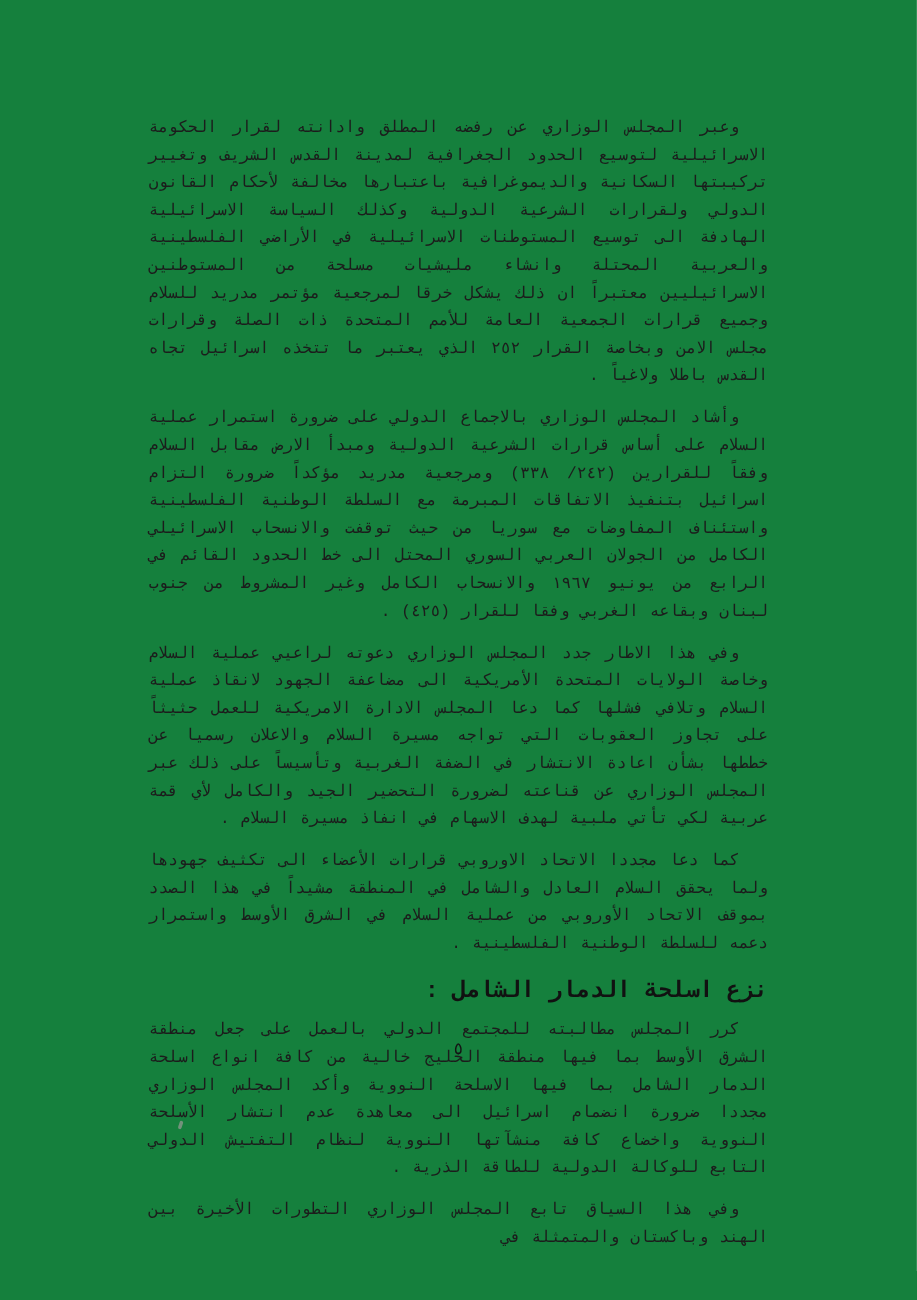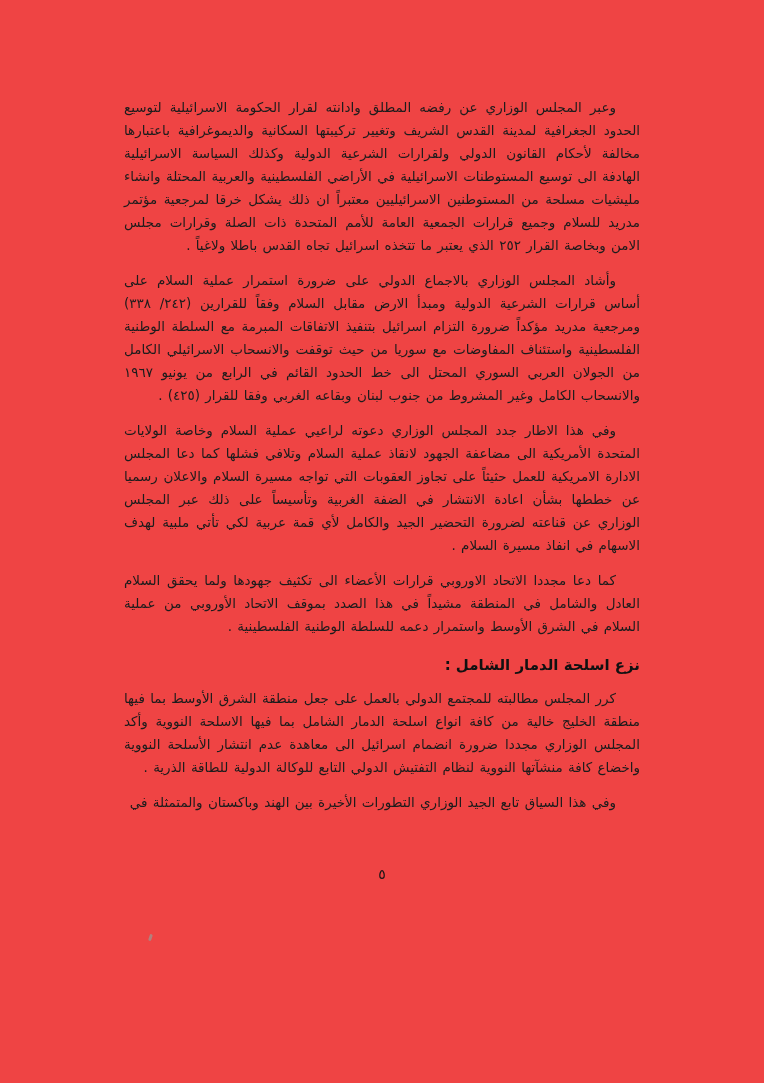--- a/index.html
+++ b/index.html
@@ -9,41 +9,42 @@
   body {
     width: 764px;
     height: 1083px;
     background: #e8e8e6;
     position: relative;
     font-family: "DejaVu Sans", sans-serif;
   }
   .page {
     position: absolute;
     inset: 0;
-    background: #ef4444;
+    background: #15803d;
     overflow: hidden;
+    font-family: Liberation Mono, monospace;
   }
   .text-block {
     position: absolute;
     top: 96px;
     right: 124px;
     width: 516px;
     direction: rtl;
     text-align: justify;
     color: #1c1c1c;
     font-size: 13.5px;
     line-height: 23px;
   }
   p.para {
     margin: 0 0 12px 0;
     text-indent: 24px;
     word-spacing: 1px;
   }
   h2.section-heading {
-    font-size: 15px;
+    font-size: 19px;
     font-weight: bold;
     color: #111;
     margin: 16px 0 10px 0;
     text-indent: 0;
     text-align: right;
   }
   .page-number {
     position: absolute;
     top: 866px;
     left: 0;
@@ -70,20 +71,20 @@
 
 <div class="page">
 
   <div class="text-block">
     <p class="para">وعبر المجلس الوزاري عن رفضه المطلق وادانته لقرار الحكومة الاسرائيلية لتوسيع الحدود الجغرافية لمدينة القدس الشريف وتغيير تركيبتها السكانية والديموغرافية باعتبارها مخالفة لأحكام القانون الدولي ولقرارات الشرعية الدولية وكذلك السياسة الاسرائيلية الهادفة الى توسيع المستوطنات الاسرائيلية في الأراضي الفلسطينية والعربية المحتلة وانشاء مليشيات مسلحة من المستوطنين الاسرائيليين معتبراً ان ذلك يشكل خرقا لمرجعية مؤتمر مدريد للسلام وجميع قرارات الجمعية العامة للأمم المتحدة ذات الصلة وقرارات مجلس الامن وبخاصة القرار ٢٥٢ الذي يعتبر ما تتخذه اسرائيل تجاه القدس باطلا ولاغياً .</p>
     <p class="para">وأشاد المجلس الوزاري بالاجماع الدولي على ضرورة استمرار عملية السلام على أساس قرارات الشرعية الدولية ومبدأ الارض مقابل السلام وفقاً للقرارين (٢٤٢/ ٣٣٨) ومرجعية مدريد مؤكداً ضرورة التزام اسرائيل بتنفيذ الاتفاقات المبرمة مع السلطة الوطنية الفلسطينية واستئناف المفاوضات مع سوريا من حيث توقفت والانسحاب الاسرائيلي الكامل من الجولان العربي السوري المحتل الى خط الحدود القائم في الرابع من يونيو ١٩٦٧ والانسحاب الكامل وغير المشروط من جنوب لبنان وبقاعه الغربي وفقا للقرار (٤٢٥) .</p>
     <p class="para">وفي هذا الاطار جدد المجلس الوزاري دعوته لراعيي عملية السلام وخاصة الولايات المتحدة الأمريكية الى مضاعفة الجهود لانقاذ عملية السلام وتلافي فشلها كما دعا المجلس الادارة الامريكية للعمل حثيثاً على تجاوز العقوبات التي تواجه مسيرة السلام والاعلان رسميا عن خططها بشأن اعادة الانتشار في الضفة الغربية وتأسيساً على ذلك عبر المجلس الوزاري عن قناعته لضرورة التحضير الجيد والكامل لأي قمة عربية لكي تأتي ملبية لهدف الاسهام في انفاذ مسيرة السلام .</p>
     <p class="para">كما دعا مجددا الاتحاد الاوروبي قرارات الأعضاء الى تكثيف جهودها ولما يحقق السلام العادل والشامل في المنطقة مشيداً في هذا الصدد بموقف الاتحاد الأوروبي من عملية السلام في الشرق الأوسط واستمرار دعمه للسلطة الوطنية الفلسطينية .</p>
     <h2 class="section-heading">نزع اسلحة الدمار الشامل :</h2>
     <p class="para">كرر المجلس مطالبته للمجتمع الدولي بالعمل على جعل منطقة الشرق الأوسط بما فيها منطقة الخليج خالية من كافة انواع اسلحة الدمار الشامل بما فيها الاسلحة النووية وأكد المجلس الوزاري مجددا ضرورة انضمام اسرائيل الى معاهدة عدم انتشار الأسلحة النووية واخضاع كافة منشآتها النووية لنظام التفتيش الدولي التابع للوكالة الدولية للطاقة الذرية .</p>
-    <p class="para">وفي هذا السياق تابع الجيد الوزاري التطورات الأخيرة بين الهند وباكستان والمتمثلة في</p>
+    <p class="para">وفي هذا السياق تابع المجلس الوزاري التطورات الأخيرة بين الهند وباكستان والمتمثلة في</p>
   </div>
 
   <div class="page-number">٥</div>
 
   <div class="scan-artifact"></div>
 
 </div>
 
 </body></html>

